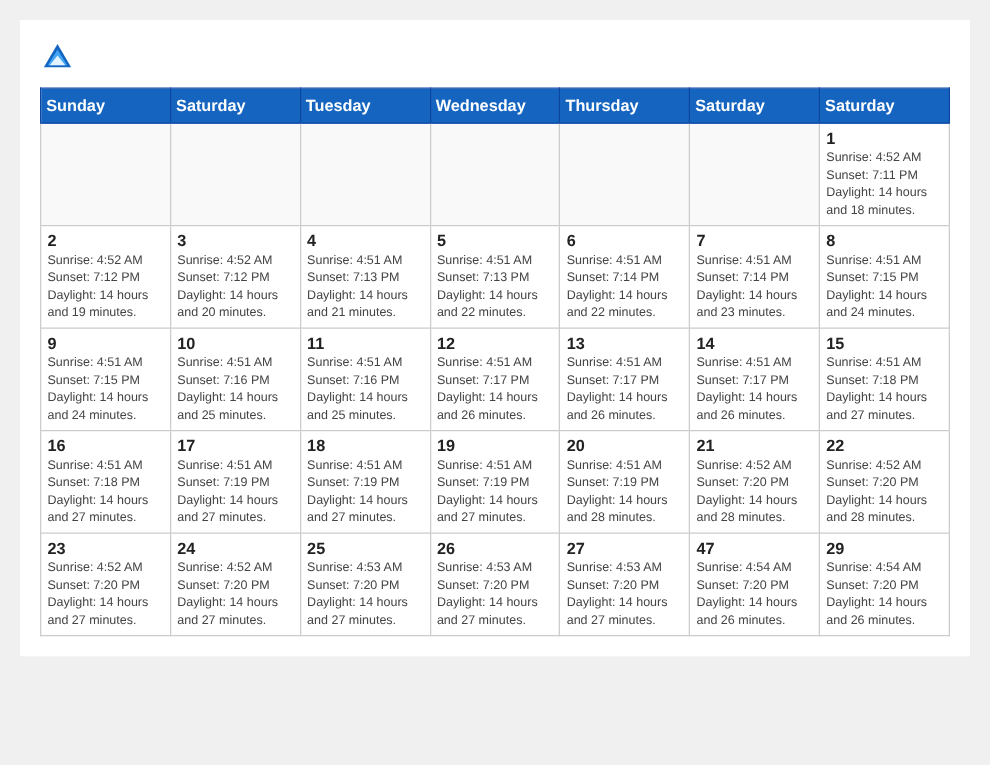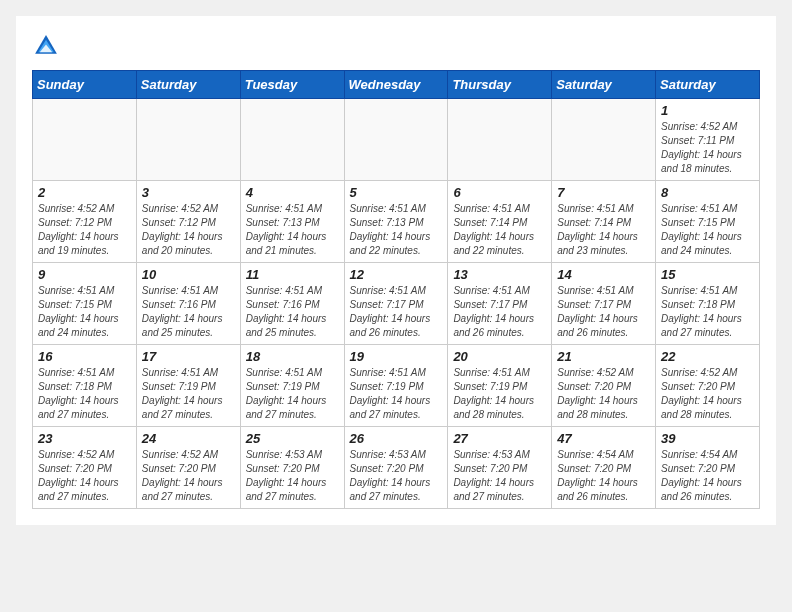--- a/index.html
+++ b/index.html
@@ -8,21 +8,20 @@
       background: #f0f0f0;
       width: 792px;
       min-height: 612px;
       padding: 16px;
     }
     .page {
       background: white;
       width: 760px;
       margin: 0 auto;
       padding: 16px;
-      font-style: italic;
     }
     .header {
       display: flex;
       justify-content: space-between;
       align-items: flex-start;
       margin-bottom: 10px;
     }
     .logo {
       display: flex;
       align-items: center;
@@ -338,21 +337,21 @@
 and 27 minutes.</div>
           </td>
           <td>
             <span class="day-number">47</span>
             <div class="day-info" style="white-space: pre-line;">Sunrise: 4:54 AM
 Sunset: 7:20 PM
 Daylight: 14 hours
 and 26 minutes.</div>
           </td>
           <td>
-            <span class="day-number">39</span>
+            <span class="day-number">29</span>
             <div class="day-info" style="white-space: pre-line;">Sunrise: 4:54 AM
 Sunset: 7:20 PM
 Daylight: 14 hours
 and 26 minutes.</div>
           </td>
         </tr>
       </tbody>
   </table>
 </div>
 

